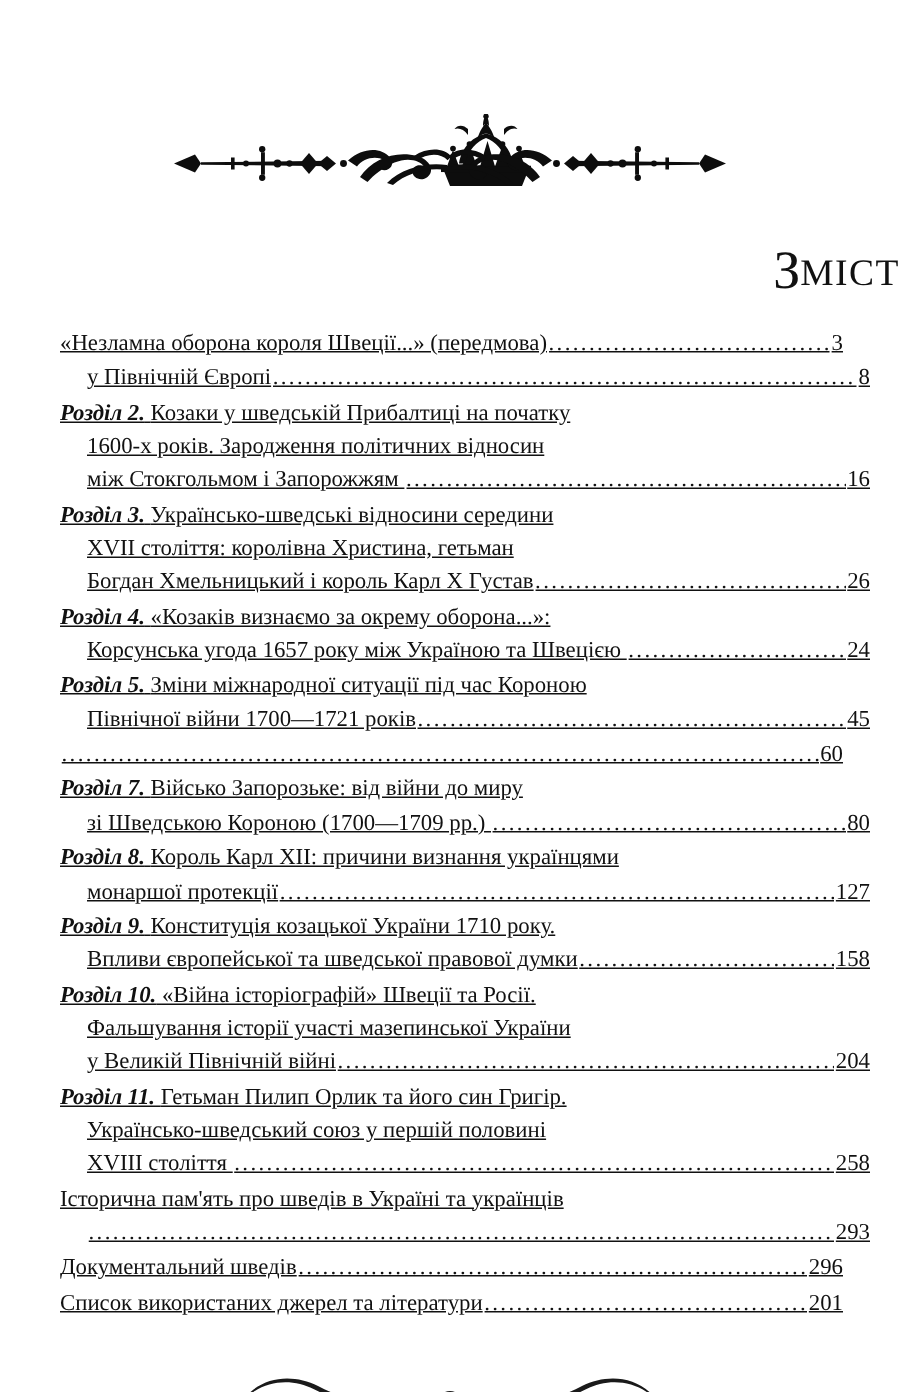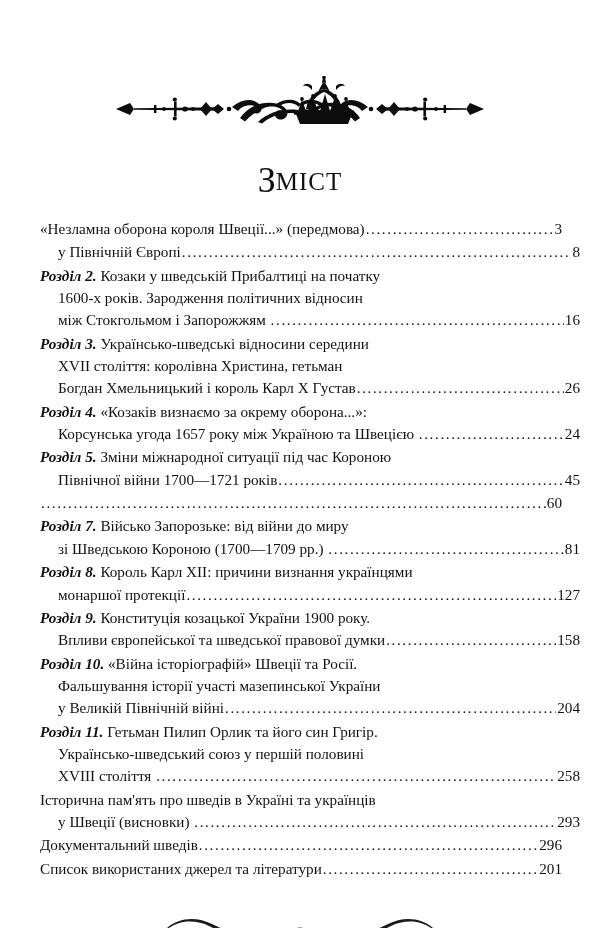--- a/index.html
+++ b/index.html
@@ -29,21 +29,21 @@
     height: 70px;
     margin-top: 72px;
     display: flex;
     align-items: center;
     justify-content: center;
   }
   .top-ornament svg { display: block; }
 
   
   .toc-title {
-    text-align: center;
+    text-align: right;
     margin-top: 18px;
     margin-bottom: 22px;
     line-height: 1;
     white-space: nowrap;
   }
   .toc-title .drop {
     font-size: 36px;
     font-family: "Liberation Serif", "DejaVu Serif", serif;
     letter-spacing: 0px;
     position: relative;
@@ -52,20 +52,21 @@
   .toc-title .rest {
     font-size: 25px;
     letter-spacing: 1px;
   }
 
   
   .toc {
     margin: 16px 38px 0 40px;
     font-size: 15.2px;
     line-height: 1.47;
+    text-decoration: underline;
   }
   .entry {
     margin-bottom: 1px;
   }
   .entry .line {
     display: block;
     position: relative;
   }
   
   .entry .line.cont {
@@ -242,33 +243,33 @@
         <div class="lead-row">
           <span class="dots">........................................................................................................................................................................................................</span>
           <span class="pageno">60</span>
         </div>
       </div>
       <div class="entry">
         <div class="line"><span class="ch">Розділ 7.</span> <span>Військо Запорозьке: від війни до миру</span></div>
         <div class="lead-row cont">
           <span class="lead-text"><span>зі Шведською Короною (1700—1709 рр.) </span></span>
           <span class="dots">........................................................................................................................................................................................................</span>
-          <span class="pageno">81</span>
+          <span class="pageno">80</span>
         </div>
       </div>
       <div class="entry">
         <div class="line"><span class="ch">Розділ 8.</span> <span>Король Карл XII: причини визнання українцями</span></div>
         <div class="lead-row cont">
           <span class="lead-text"><span>монаршої протекції</span></span>
           <span class="dots">........................................................................................................................................................................................................</span>
           <span class="pageno">127</span>
         </div>
       </div>
       <div class="entry">
-        <div class="line"><span class="ch">Розділ 9.</span> <span>Конституція козацької України 1900 року.</span></div>
+        <div class="line"><span class="ch">Розділ 9.</span> <span>Конституція козацької України 1710 року.</span></div>
         <div class="lead-row cont">
           <span class="lead-text"><span>Впливи європейської та шведської правової думки</span></span>
           <span class="dots">........................................................................................................................................................................................................</span>
           <span class="pageno">158</span>
         </div>
       </div>
       <div class="entry">
         <div class="line"><span class="ch">Розділ 10.</span> <span>«Війна історіографій» Швеції та Росії.</span></div>
         <div class="line cont"><span>Фальшування історії участі мазепинської України</span></div>
         <div class="lead-row cont">
@@ -282,21 +283,20 @@
         <div class="line cont"><span>Українсько-шведський союз у першій половині</span></div>
         <div class="lead-row cont">
           <span class="lead-text"><span>XVIII століття </span></span>
           <span class="dots">........................................................................................................................................................................................................</span>
           <span class="pageno">258</span>
         </div>
       </div>
       <div class="entry">
         <div class="line"><span>Історична пам'ять про шведів в Україні та українців</span></div>
         <div class="lead-row cont">
-          <span class="lead-text"><span>у Швеції (висновки) </span></span>
           <span class="dots">........................................................................................................................................................................................................</span>
           <span class="pageno">293</span>
         </div>
       </div>
       <div class="entry">
         <div class="lead-row">
           <span class="lead-text"><span>Документальний шведів</span></span>
           <span class="dots">........................................................................................................................................................................................................</span>
           <span class="pageno">296</span>
         </div>

